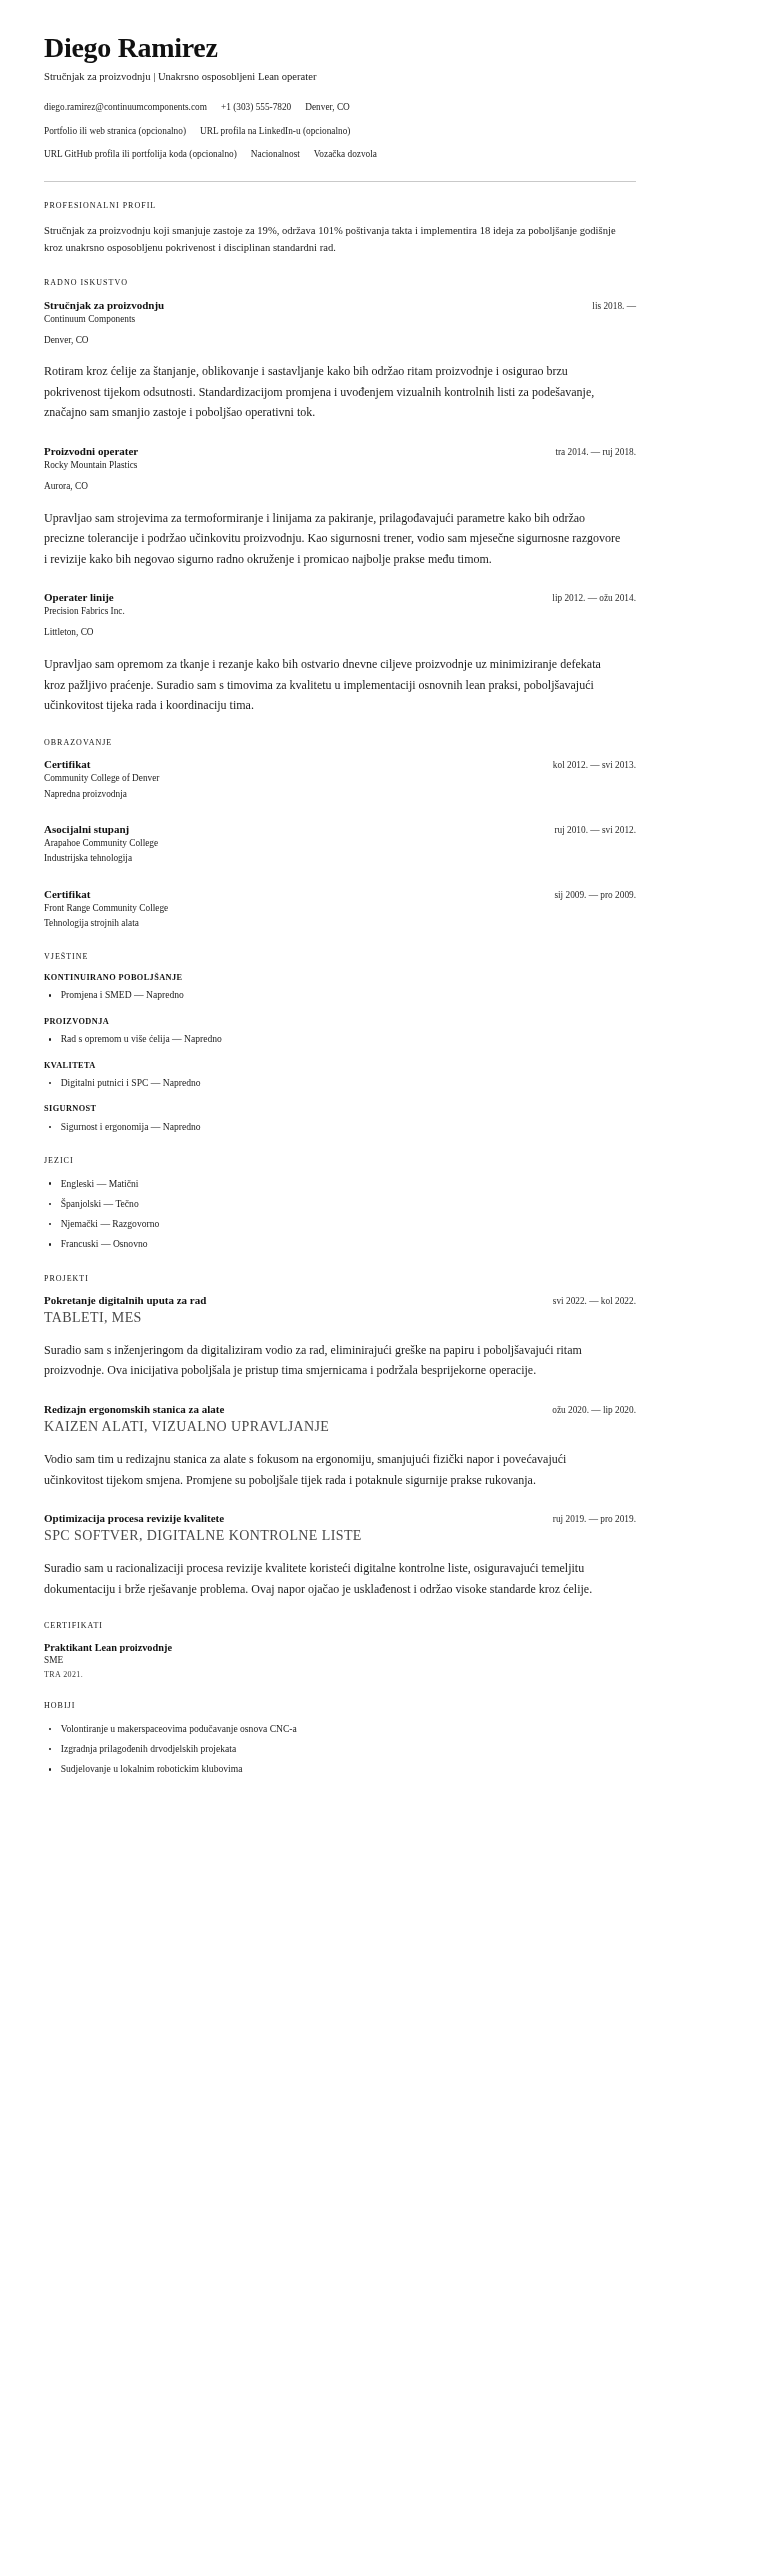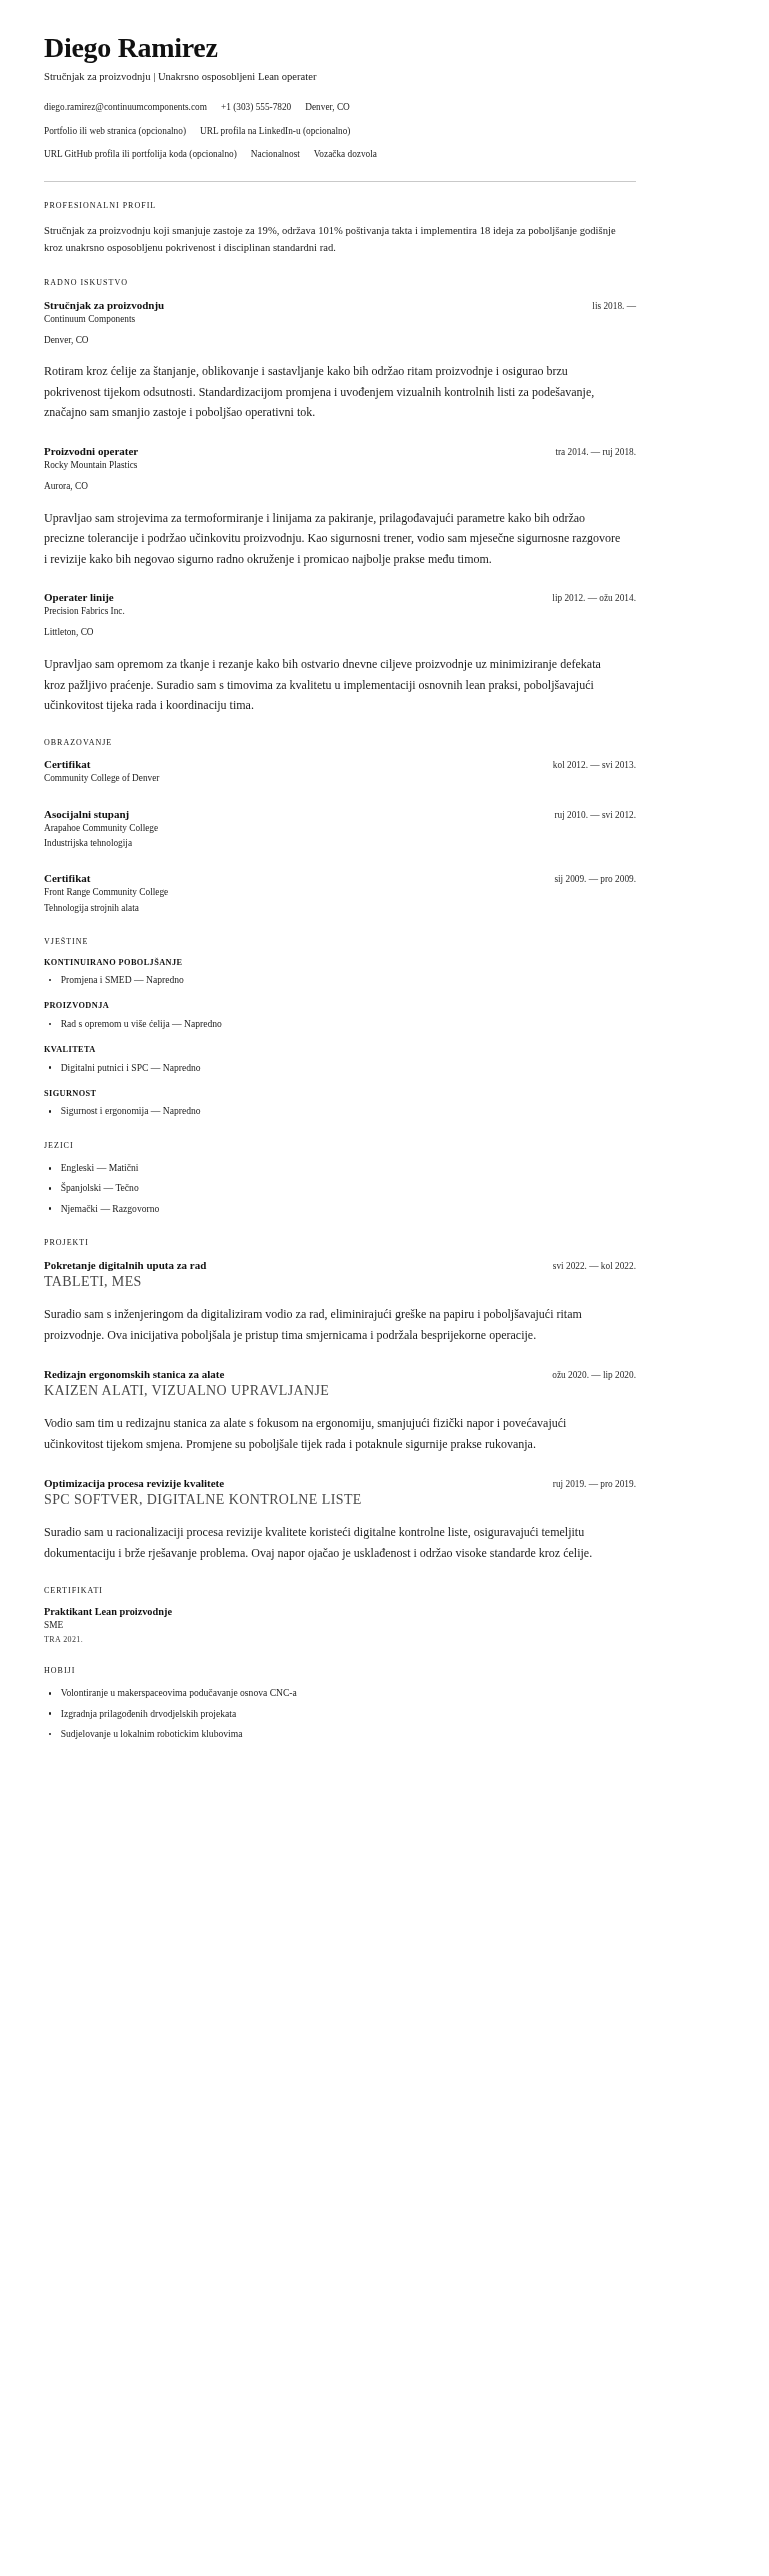--- a/index.html
+++ b/index.html
@@ -247,20 +247,21 @@
 
   <section class="section">
     <h2 class="section-title">OBRAZOVANJE</h2>
 
     <div class="entry">
       <div class="entry-head">
         <h3 class="entry-title">Certifikat</h3>
         <span class="entry-date">kol 2012. — svi 2013.</span>
       </div>
       <p class="entry-org">Community College of Denver</p>
+      <p class="entry-sub">Napredna proizvodnja</p>
     </div>
 
     <div class="entry">
       <div class="entry-head">
         <h3 class="entry-title">Asocijalni stupanj</h3>
         <span class="entry-date">ruj 2010. — svi 2012.</span>
       </div>
       <p class="entry-org">Arapahoe Community College</p>
       <p class="entry-sub">Industrijska tehnologija</p>
     </div>
@@ -306,20 +307,21 @@
       </ul>
     </div>
   </section>
 
   <section class="section">
     <h2 class="section-title">JEZICI</h2>
     <ul class="bullets">
       <li>Engleski — Matični</li>
       <li>Španjolski — Tečno</li>
       <li>Njemački — Razgovorno</li>
+      <li>Francuski — Osnovno</li>
     </ul>
   </section>
 
   <section class="section">
     <h2 class="section-title">PROJEKTI</h2>
 
     <div class="entry">
       <div class="entry-head">
         <h3 class="entry-title">Pokretanje digitalnih uputa za rad</h3>
         <span class="entry-date">svi 2022. — kol 2022.</span>

